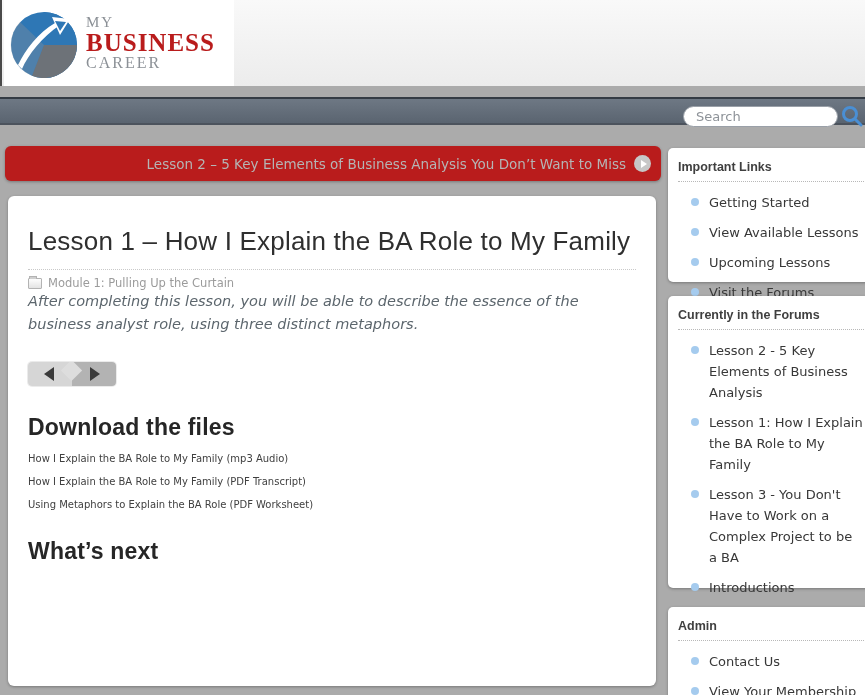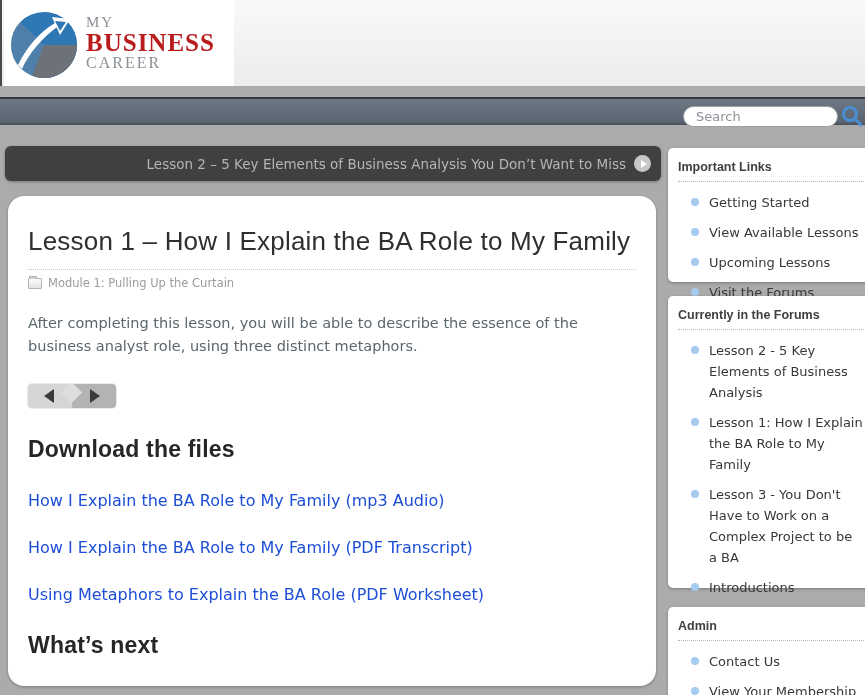--- a/index.html
+++ b/index.html
@@ -48,41 +48,41 @@
   }
   .search-input::placeholder { color:#8d9298; }
   .search-icon {
     position:absolute; right:2px; top:6px;
     width:22px; height:22px; cursor:pointer;
   }
 
   
   .next-bar {
     position:absolute; left:5px; top:146px; width:656px; height:35px;
-    background:#404040; border-radius:6px;
+    background:#b91c1c; border-radius:6px;
     box-shadow:0 1px 3px rgba(0,0,0,0.3);
     display:flex; align-items:center; justify-content:flex-end;
     padding-right:10px;
     cursor:pointer;
   }
   .next-bar-label { color:#b5b5b5; font-size:13.5px; margin-right:8px; }
   .circle-arrow {
     width:17px; height:17px; border-radius:50%;
     background:#c7c7c7; position:relative; flex:0 0 auto;
   }
   .circle-arrow::after {
     content:""; position:absolute; left:7px; top:4.5px;
     border-left:6px solid #ffffff;
     border-top:4px solid transparent;
     border-bottom:4px solid transparent;
   }
 
   .content {
     position:absolute; left:8px; top:196px; width:648px; height:490px;
-    background:#ffffff; border-radius:16px;
+    background:#ffffff; border-radius:6px;
     box-shadow:0 1px 3px rgba(0,0,0,0.3);
     padding:30px 20px 0 20px;
   }
   .article-title {
     font-size:26px; font-weight:normal; color:#2f2f2f;
     font-family:"Liberation Sans",sans-serif;
     letter-spacing:0.2px;
     padding-bottom:12px;
     border-bottom:1px dotted #c9c9c9;
   }
@@ -95,21 +95,21 @@
     position:relative; margin-right:6px;
   }
   .folder-icon::before {
     content:""; position:absolute; left:0; top:-3px;
     width:6px; height:2px;
     background:#cfcfcf; border:1px solid #b3b3b3; border-bottom:none;
   }
   .meta-label { font-size:11.5px; color:#9b9b9b; }
 
   .objective {
-    margin-top:22px;
+    font-style:italic;
     font-size:14.5px; line-height:23px;
     color:#5c666d;
     max-width:625px;
   }
 
   .audio-player {
     margin-top:26px;
     width:88px; height:24px;
     border-radius:4px;
     overflow:hidden;
@@ -144,23 +144,23 @@
   }
 
   .section-heading {
     margin-top:28px;
     font-size:23px; font-weight:bold; color:#262626;
     font-family:"Liberation Sans",sans-serif;
     letter-spacing:0.2px;
   }
   .download-link {
     display:block;
-    margin-top:28px;
-    font-size:16px;
-    color:#1d4ed8;
+    margin-top:12px;
+    font-size:10px;
+    color:#404040;
     text-decoration:none;
     cursor:pointer;
   }
   .whats-next-row { margin-top:20px; font-size:14px; color:#4a4a4a; }
   .forum-link { color:#3579cb; text-decoration:none; cursor:pointer; }
 
   
   .side-box {
     position:absolute; left:668px; width:210px;
     background:#ffffff; border-radius:5px;

